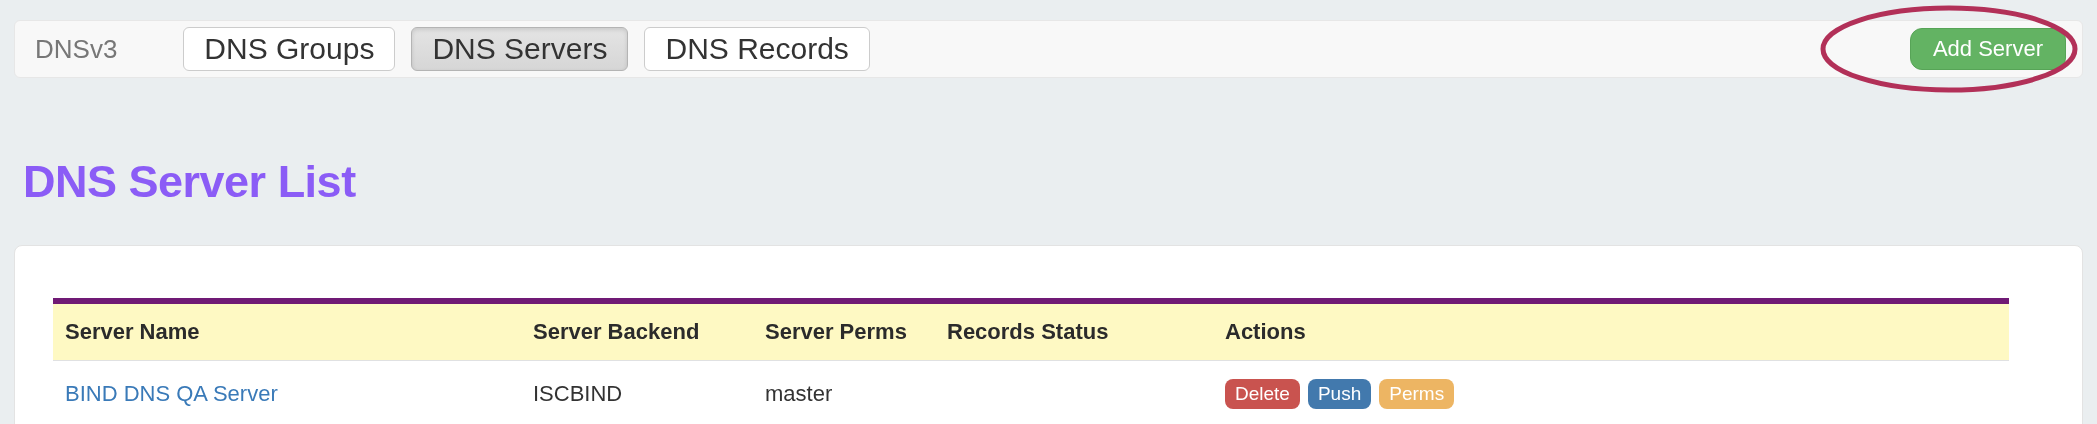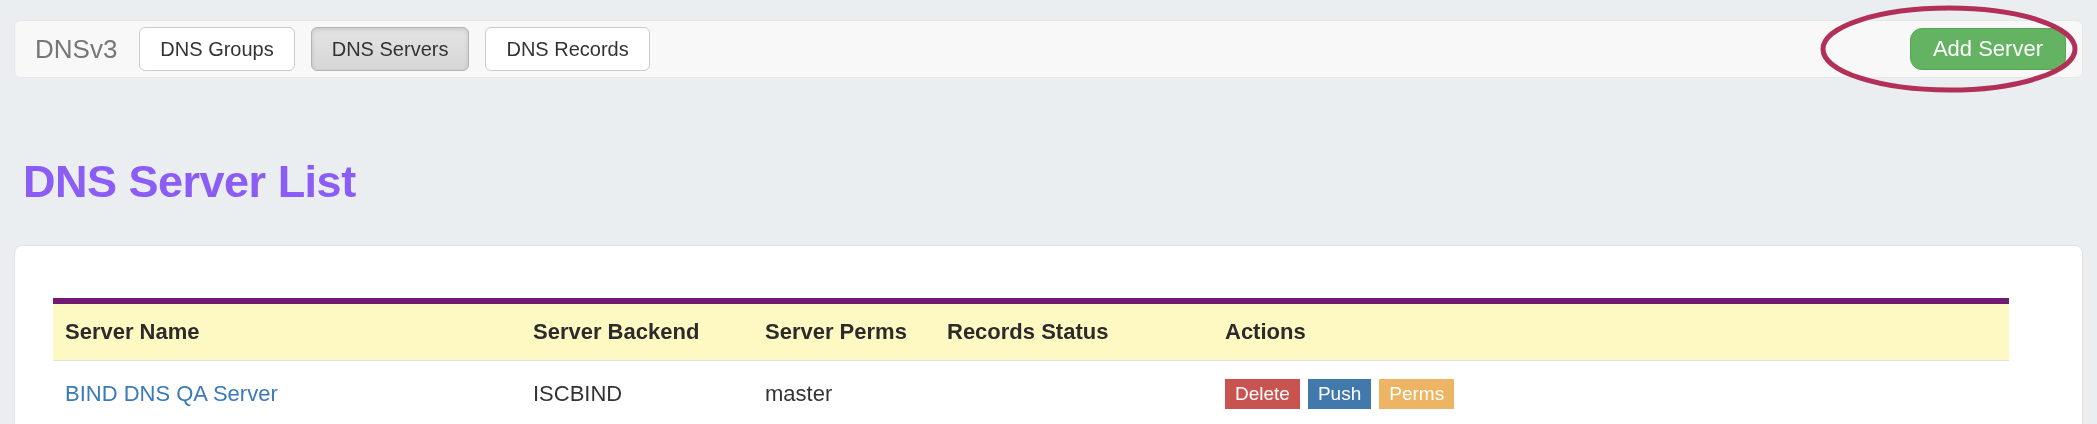--- a/index.html
+++ b/index.html
@@ -21,41 +21,42 @@
     left: 14px;
     top: 20px;
     width: 2069px;
     height: 58px;
     background: #f8f8f8;
     border: 1px solid #e7e7e7;
     border-radius: 6px;
     box-sizing: border-box;
     display: flex;
     align-items: center;
+    gap: 44px;
   }
   #brand {
     margin-left: 20px;
     margin-right: 22px;
     font-size: 26px;
     color: #777777;
     line-height: 1;
     white-space: nowrap;
   }
   #nav-tabs {
     display: flex;
     align-items: center;
     gap: 16px;
   }
   .nav-tab {
     display: inline-flex;
     align-items: center;
     justify-content: center;
     height: 44px;
     padding: 6px 20px;
-    font-size: 20px;
+    font-size: 30px;
     color: #333333;
     background: #ffffff;
     border: 1px solid #cccccc;
     border-radius: 6px;
     box-sizing: border-box;
     cursor: pointer;
     white-space: nowrap;
   }
   .nav-tab.active {
     background: linear-gradient(to bottom, #e4e4e4 0%, #d6d6d6 100%);
@@ -167,21 +168,21 @@
   }
   .action-btn {
     display: inline-flex;
     align-items: center;
     justify-content: center;
     height: 30px;
     padding: 0 10px;
     font-size: 19px;
     color: #ffffff;
     border: none;
-    border-radius: 0;
+    border-radius: 8px;
     box-sizing: border-box;
     cursor: pointer;
     white-space: nowrap;
   }
   .action-btn.delete { background: #c9534f; }
   .action-btn.push   { background: #4279ad; }
   .action-btn.perms  { background: #edb563; }
 </style>
 </head>
 <body>

